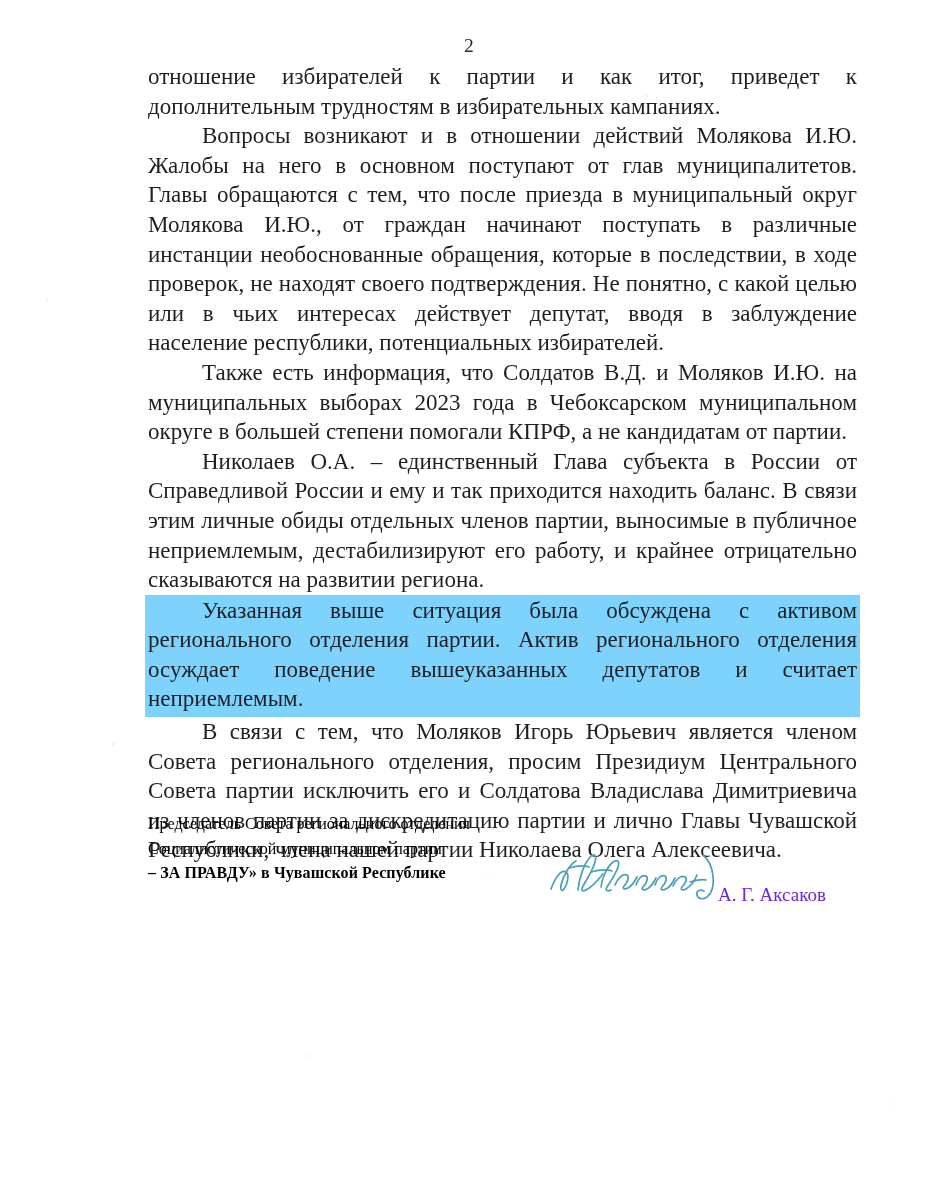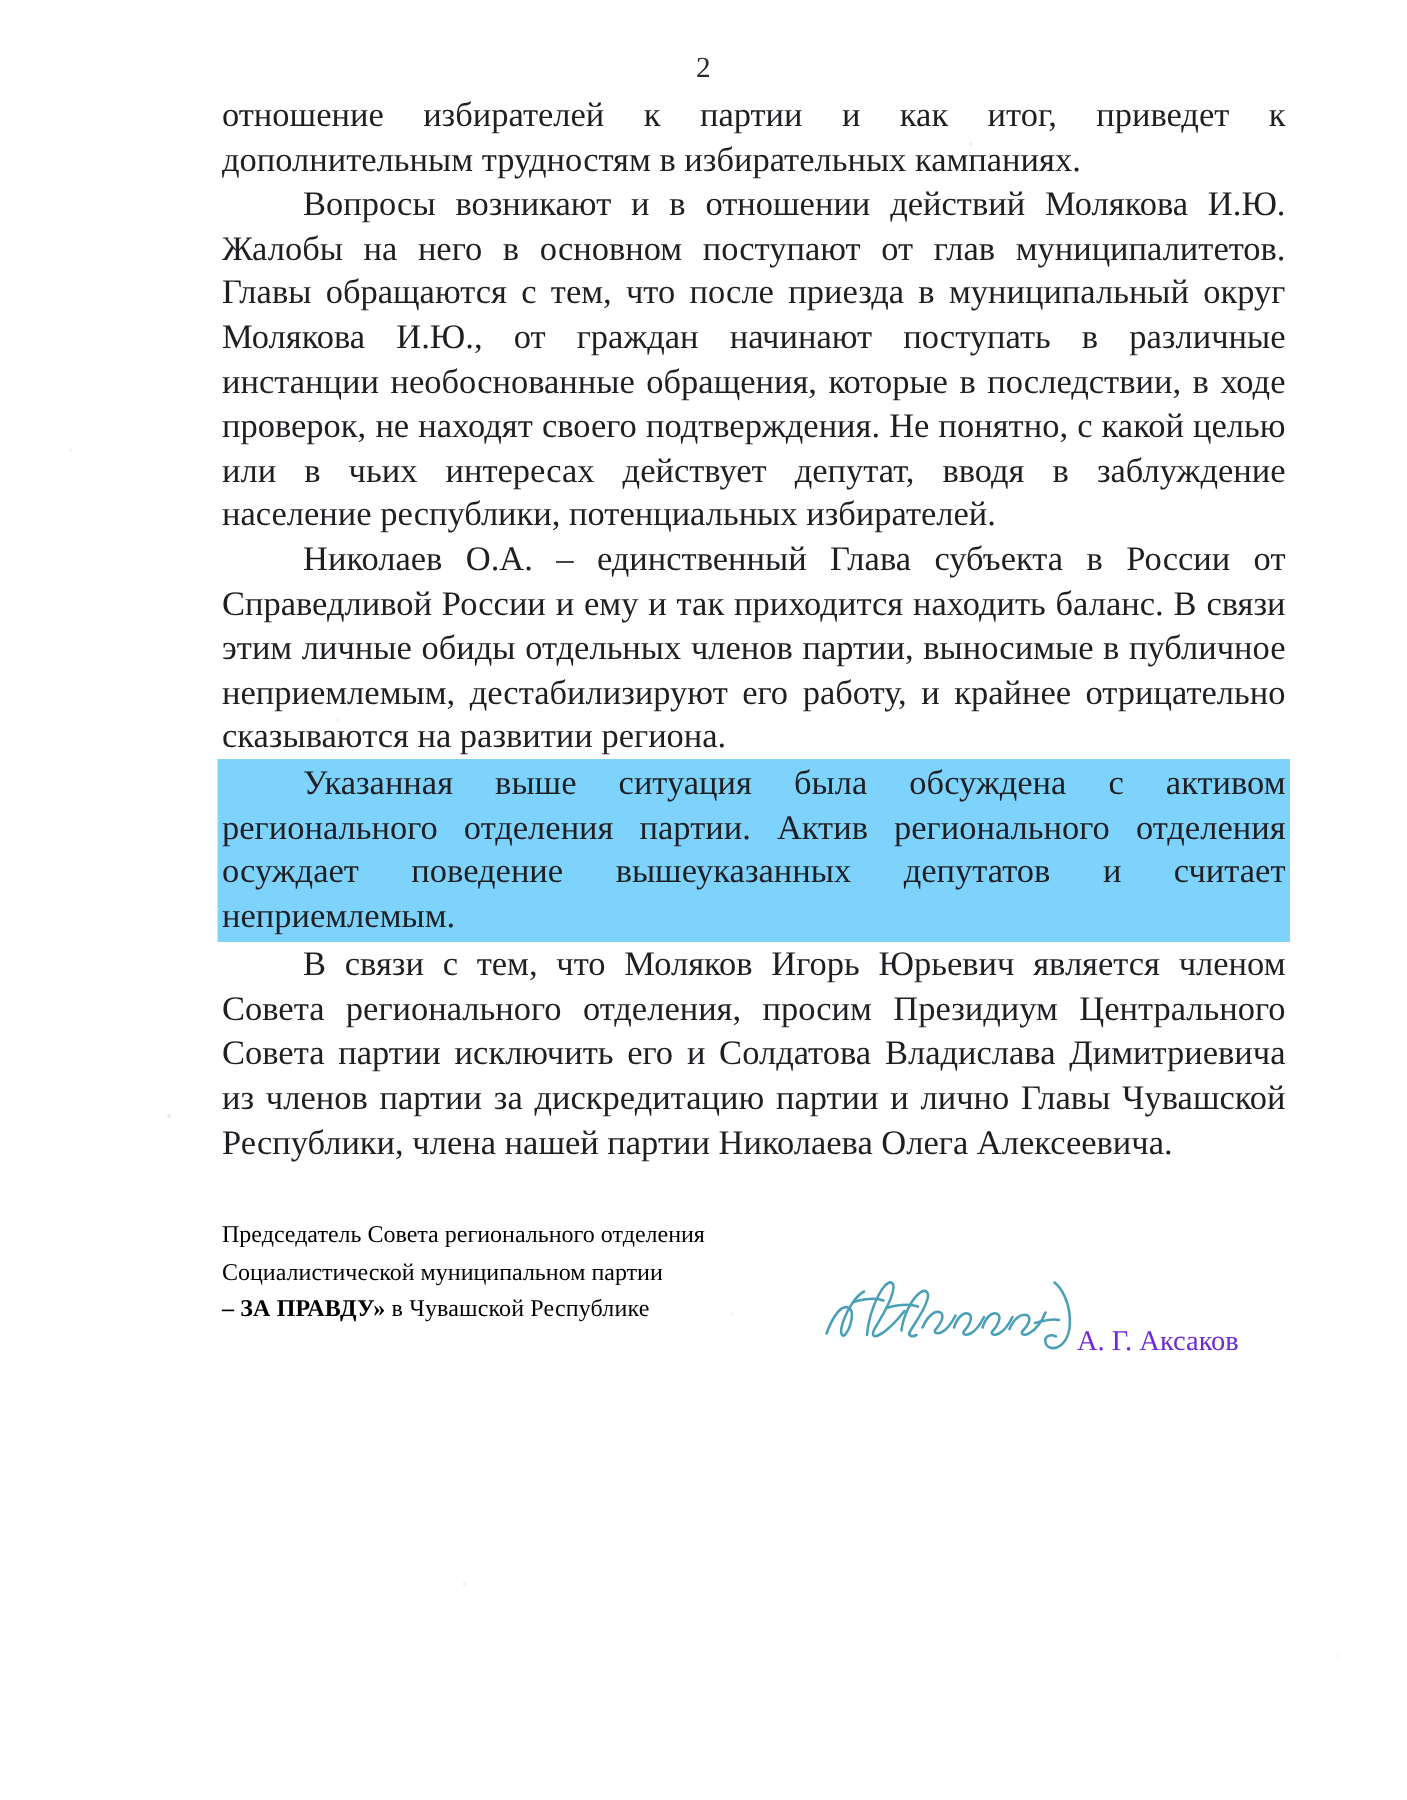--- a/index.html
+++ b/index.html
@@ -96,21 +96,21 @@
     left: 148px;
     width: 720px;
   }
   .sig-line {
     font-size: 16px;
     line-height: 24.6px;
     color: #000000;
     white-space: nowrap;
   }
   .sig-line.bold { font-weight: bold; letter-spacing: .1px; }
-  .sig-line .reg { font-weight: normal; }
+  .sig-line .reg { font-weight: bold; }
 
   .sig-row {
     position: relative;
     height: 24.6px;
   }
 
   
   .handwriting {
     position: absolute;
     left: 397px;
@@ -139,20 +139,21 @@
   <div class="scan-noise"></div>
 
   <div class="page-number">2</div>
 
   <div class="body-text">
 
     <p class="para no-indent">отношение избирателей к партии и как итог, приведет к дополнительным трудностям в избирательных кампаниях.</p>
 
     <p class="para indent">Вопросы возникают и в отношении действий Молякова И.Ю. Жалобы на него в основном поступают от глав муниципалитетов. Главы обращаются с тем, что после приезда в муниципальный округ Молякова И.Ю., от граждан начинают поступать в различные инстанции необоснованные обращения, которые в последствии, в ходе проверок, не находят своего подтверждения. Не понятно, с какой целью или в чьих интересах действует депутат, вводя в заблуждение население республики, потенциальных избирателей.</p>
 
+    <p class="para indent">Также есть информация, что Солдатов В.Д. и Моляков И.Ю. на муниципальных выборах 2023 года в Чебоксарском муниципальном округе в большей степени помогали КПРФ, а не кандидатам от партии.</p>
 
 
     <p class="para indent">Николаев О.А. – единственный Глава субъекта в России от Справедливой России и ему и так приходится находить баланс. В связи этим личные обиды отдельных членов партии, выносимые в публичное неприемлемым, дестабилизируют его работу, и крайнее отрицательно сказываются на развитии региона.</p>
 
     <p class="para indent highlight">Указанная выше ситуация была обсуждена с активом регионального отделения партии. Актив регионального отделения осуждает поведение вышеуказанных депутатов и считает неприемлемым.</p>
 
     <p class="para indent">В связи с тем, что Моляков Игорь Юрьевич является членом Совета регионального отделения, просим Президиум Центрального Совета партии исключить его и Солдатова Владислава Димитриевича из членов партии за дискредитацию партии и лично Главы Чувашской Республики, члена нашей партии Николаева Олега Алексеевича.</p>
 
   </div>
 

